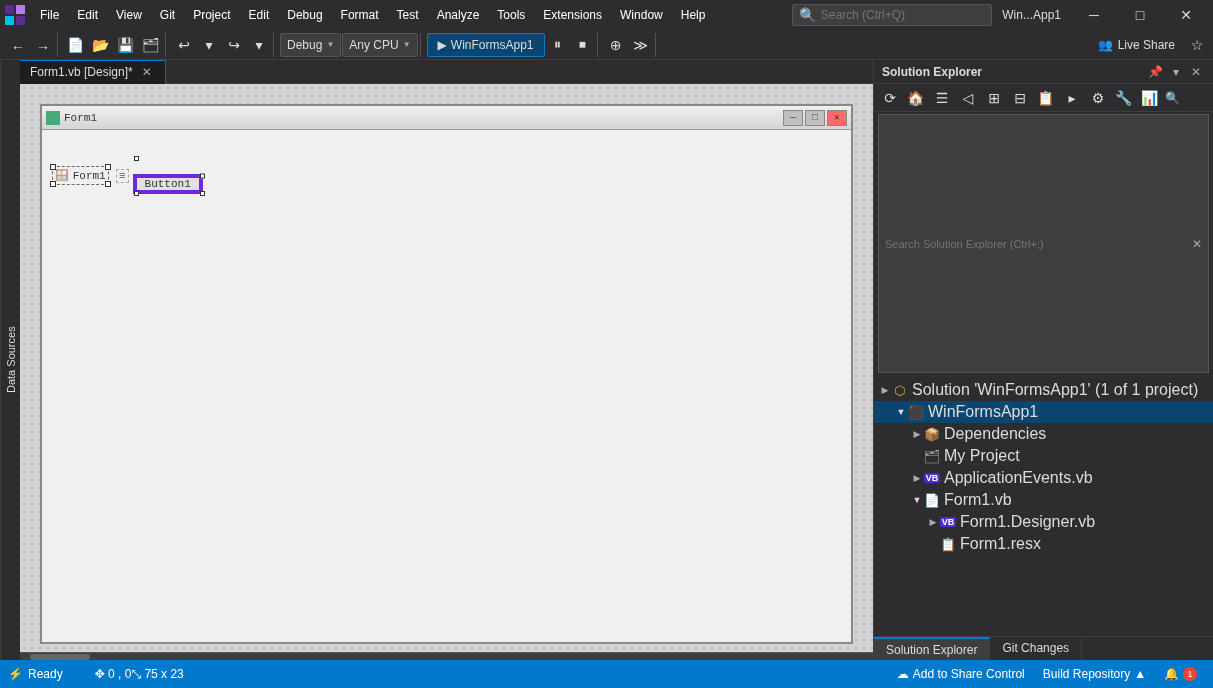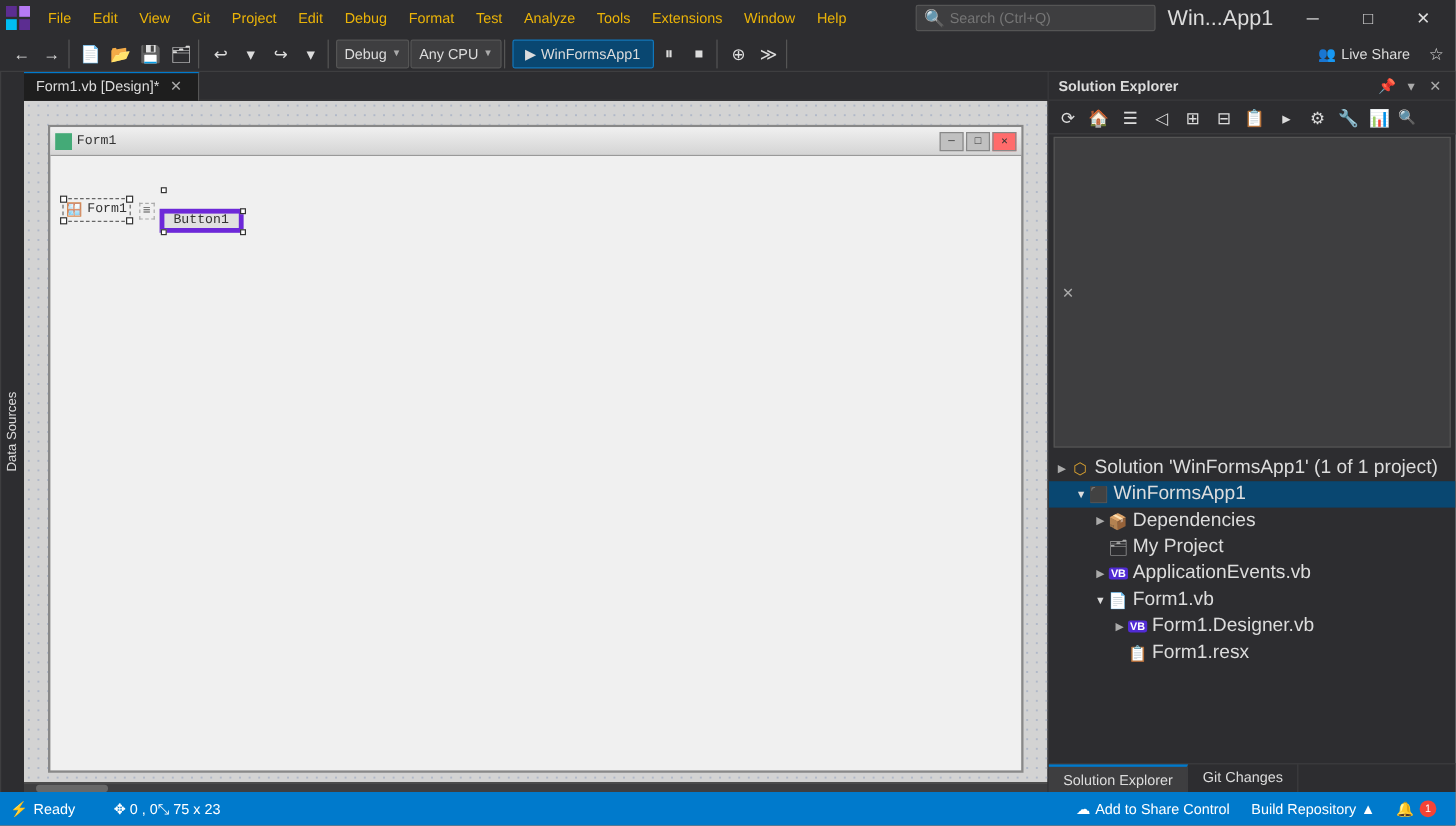--- a/index.html
+++ b/index.html
@@ -2,25 +2,25 @@
 <html><head>
   <meta charset="utf-8">
   <style>
     * { margin: 0; padding: 0; box-sizing: border-box; }
     body { font-family: 'Segoe UI', Arial, sans-serif; font-size: 12px; background: #2d2d30; color: #dcdcdc; width: 1213px; height: 688px; overflow: hidden; }
 
     
     .menu-bar { display: flex; align-items: center; height: 30px; background: #2d2d30; padding: 0 4px; gap: 2px; }
     .menu-logo { width: 22px; height: 22px; display: flex; align-items: center; justify-content: center; margin-right: 4px; }
     .menu-logo svg { width: 20px; height: 20px; }
-    .menu-item { padding: 4px 8px; color: #eab308; cursor: pointer; border-radius: 2px; white-space: nowrap; }
+    .menu-item { padding: 4px 8px; color: #ffffff; cursor: pointer; border-radius: 2px; white-space: nowrap; }
     .menu-search { margin-left: auto; display: flex; align-items: center; background: #3e3e40; border: 1px solid #555; border-radius: 2px; padding: 2px 6px; gap: 4px; width: 200px; }
     .menu-search input { background: transparent; border: none; outline: none; color: #dcdcdc; font-size: 12px; width: 150px; }
     .menu-search-icon { color: #aaa; font-size: 14px; }
-    .window-title { color: #dcdcdc; font-size: 18px; margin-left: 8px; }
+    .window-title { color: #dcdcdc; font-size: 12px; margin-left: 8px; }
     .window-controls { display: flex; gap: 0; margin-left: 8px; }
     .win-btn { width: 46px; height: 30px; display: flex; align-items: center; justify-content: center; cursor: pointer; font-size: 14px; color: #dcdcdc; }
 
     
     .toolbar { display: flex; align-items: center; height: 30px; background: #2d2d30; padding: 0 4px; border-bottom: 1px solid #3e3e40; gap: 2px; }
     .toolbar-group { display: flex; align-items: center; gap: 1px; padding: 0 2px; border-right: 1px solid #555; margin-right: 2px; }
     .toolbar-group:last-child { border-right: none; }
     .tb-btn { width: 24px; height: 24px; display: flex; align-items: center; justify-content: center; cursor: pointer; color: #dcdcdc; font-size: 14px; border-radius: 2px; }
     .tb-dropdown { display: flex; align-items: center; background: #3e3e40; border: 1px solid #555; border-radius: 2px; padding: 2px 6px; cursor: pointer; color: #dcdcdc; font-size: 12px; gap: 4px; height: 24px; }
     .tb-dropdown .arrow { font-size: 8px; color: #aaa; }
@@ -273,20 +273,21 @@
       <div class="tb-btn">⊟</div>
       <div class="tb-btn">📋</div>
       <div class="tb-btn">▸</div>
       <div class="tb-btn">⚙</div>
       <div class="tb-btn">🔧</div>
       <div class="tb-btn">📊</div>
       <div class="panel-icon-btn">🔍</div>
     </div>
 
     <div class="search-box" style="margin: 2px 4px;">
+      <input type="text" style="background: transparent; border: none; outline: none; color: rgb(220, 220, 220); font-size: 11px; width: 100%;" placeholder="Search Solution Explorer (Ctrl+;)">
       <span style="color: #aaa; font-size: 12px;">✕</span>
     </div>
 
     <div class="tree-view">
 
       <div class="tree-item">
         <span class="tree-arrow">▶</span>
         <span class="tree-icon icon-solution">⬡</span>
         <span class="tree-label">Solution 'WinFormsApp1' (1 of 1 project)</span>
       </div>

